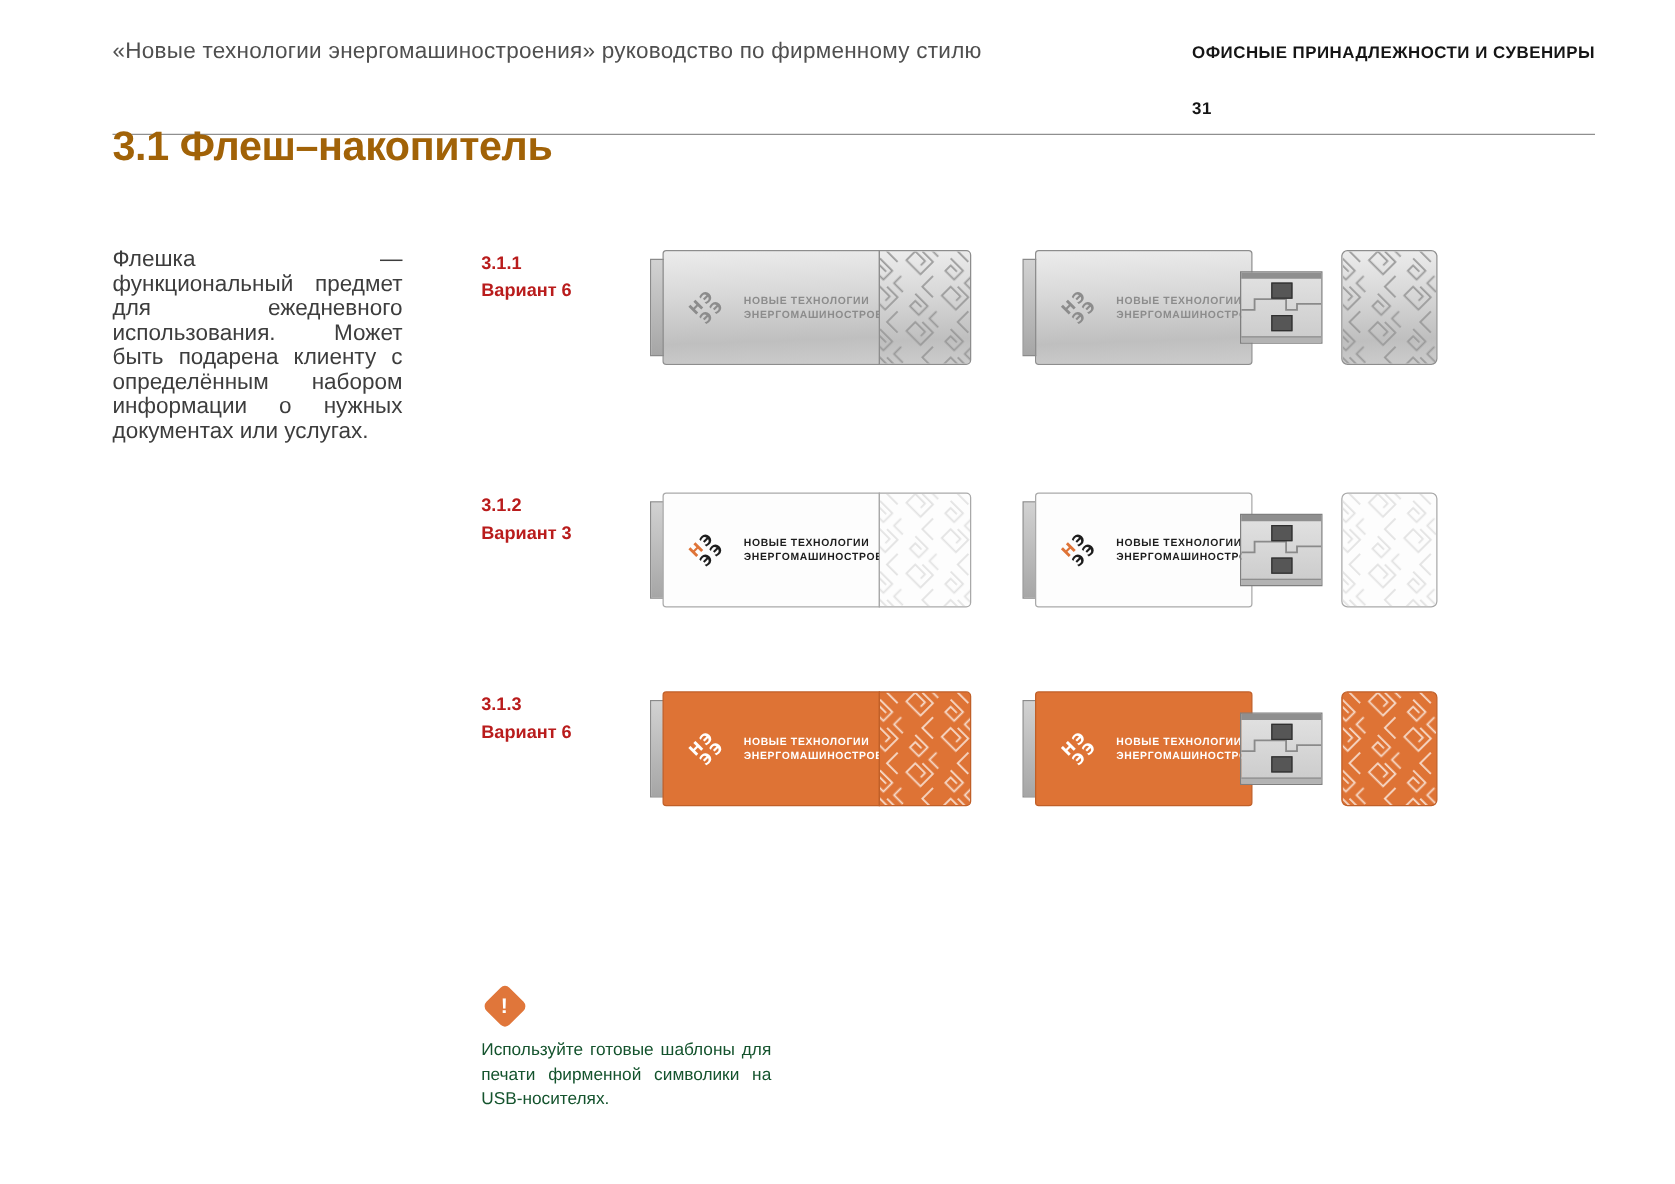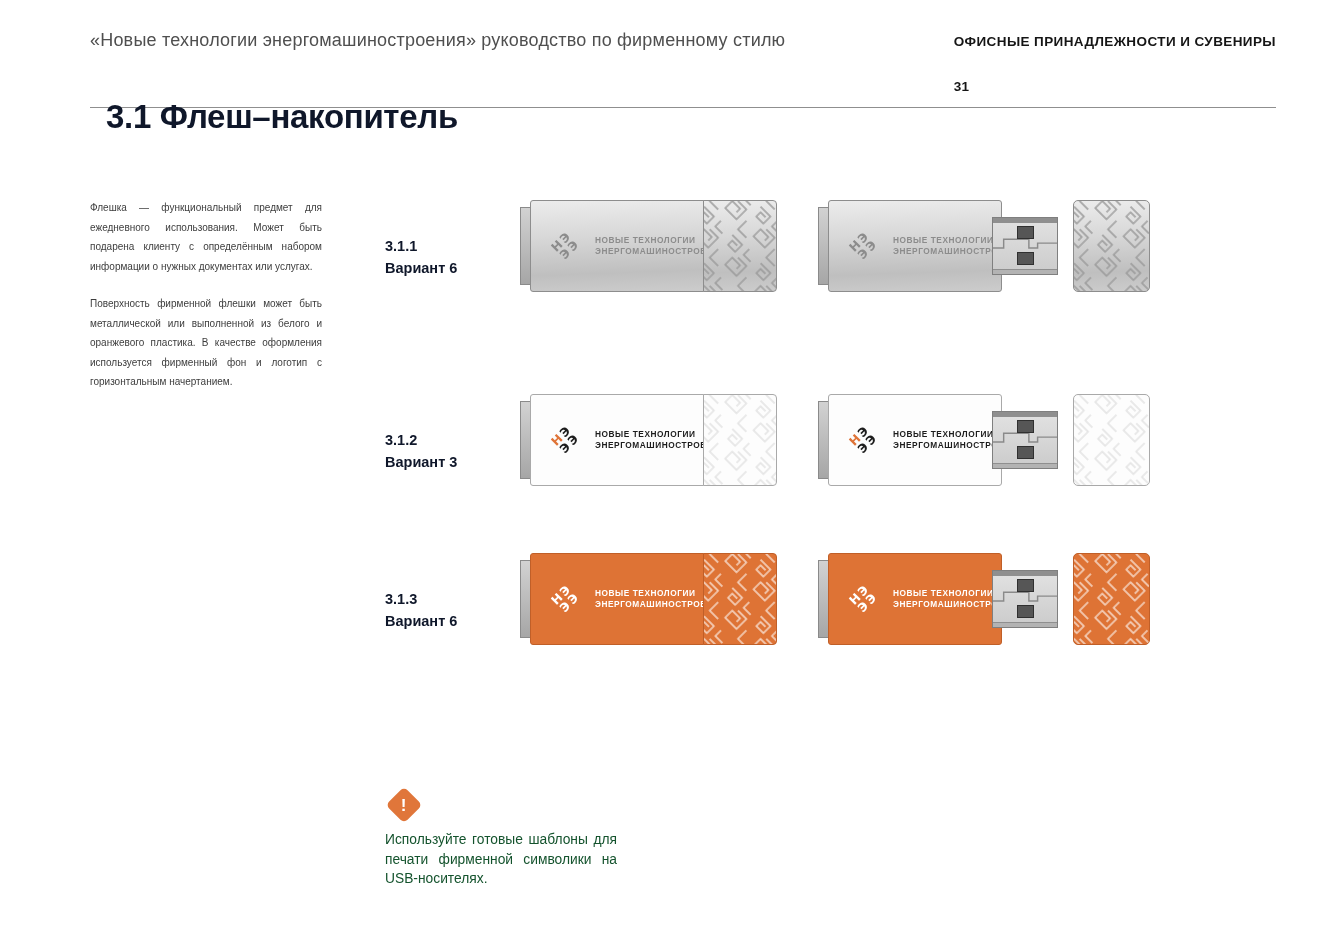--- a/index.html
+++ b/index.html
@@ -6,32 +6,32 @@
     font-family:"Liberation Sans", sans-serif;}
 
   
   .header{position:absolute;left:90px;right:64px;top:30px;display:flex;justify-content:space-between;
     align-items:baseline;padding-bottom:13px;border-bottom:1px solid #8f8f8f;}
   .header-left{font-size:18px;color:#4f4f4f;letter-spacing:0.2px;}
   .header-right{display:flex;gap:30px;align-items:baseline;font-weight:bold;font-size:13.5px;
     color:#151515;letter-spacing:0.4px;flex-direction:column;}
 
   
-  .page-title{position:absolute;left:106px;top:98px;font-size:33px;font-weight:800;color:#0f172a;
+  .page-title{position:absolute;left:90px;top:98px;font-size:33px;font-weight:800;color:#a16207;
     letter-spacing:-0.3px;}
 
   
-  .intro{position:absolute;left:90px;top:198px;width:232px;font-size:10px;line-height:19.5px;
+  .intro{position:absolute;left:90px;top:198px;width:232px;font-size:18px;line-height:19.5px;
     color:#3d3d3d;text-align:justify;}
   .intro p{margin:0 0 18px 0;}
 
   
   .row{position:absolute;left:385px;width:790px;height:94px;}
   .row-1{top:198px;} .row-2{top:392px;} .row-3{top:551px;}
-  .vlabel{position:absolute;left:0;top:2px;font-weight:bold;font-size:14.5px;line-height:22px;color:#0f172a;margin-top:35px;}
+  .vlabel{position:absolute;left:0;top:2px;font-weight:bold;font-size:14.5px;line-height:22px;color:#b91c1c;}
 
   .drive{position:absolute;top:2px;height:92px;}
   .drive-closed{left:135px;width:257px;}
   .drive-open{left:433px;width:240px;}
   .capsep{position:absolute;top:2px;left:688px;width:77px;height:92px;border-radius:5px;overflow:hidden;box-sizing:border-box;}
 
   .tab{position:absolute;left:0;top:7px;width:14px;height:78px;background:linear-gradient(180deg,#d2d2d2,#a6a6a6);
     border:1px solid #8a8a8a;box-sizing:border-box;}
   .dbody{position:absolute;left:10px;top:0;width:174px;height:92px;box-sizing:border-box;
     border-radius:3px 0 0 3px;display:flex;align-items:center;}
@@ -110,21 +110,20 @@
   <div class="header-right">
     <span>ОФИСНЫЕ ПРИНАДЛЕЖНОСТИ И СУВЕНИРЫ</span>
     <span>31</span>
   </div>
 </div>
 
 <div class="page-title">3.1 Флеш–накопитель</div>
 
 <div class="intro">
   <p>Флешка — функциональный предмет для ежедневного использования. Может быть подарена клиенту с определённым набором информации о нужных документах или услугах.</p>
-  <p>Поверхность фирменной флешки может быть металлической или выполненной из белого и оранжевого пластика. В качестве оформления используется фирменный фон и логотип с горизонтальным начертанием.</p>
 </div>
 
 <div class="row row-1 metal">
   <div class="vlabel">
     <div>3.1.1</div>
     <div>Вариант 6</div>
   </div>
   <div class="drive drive-closed">
     <div class="tab"></div>
     <div class="dbody face">

